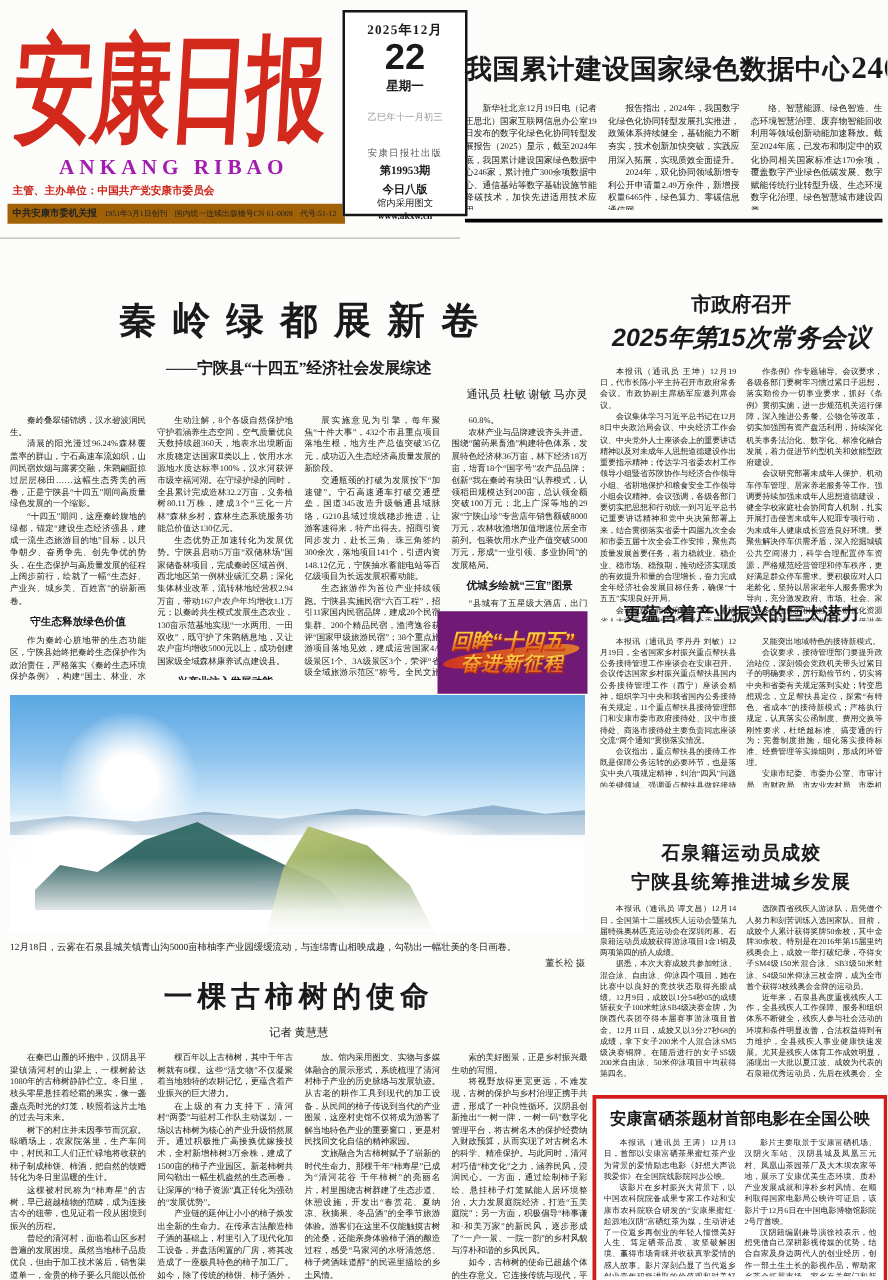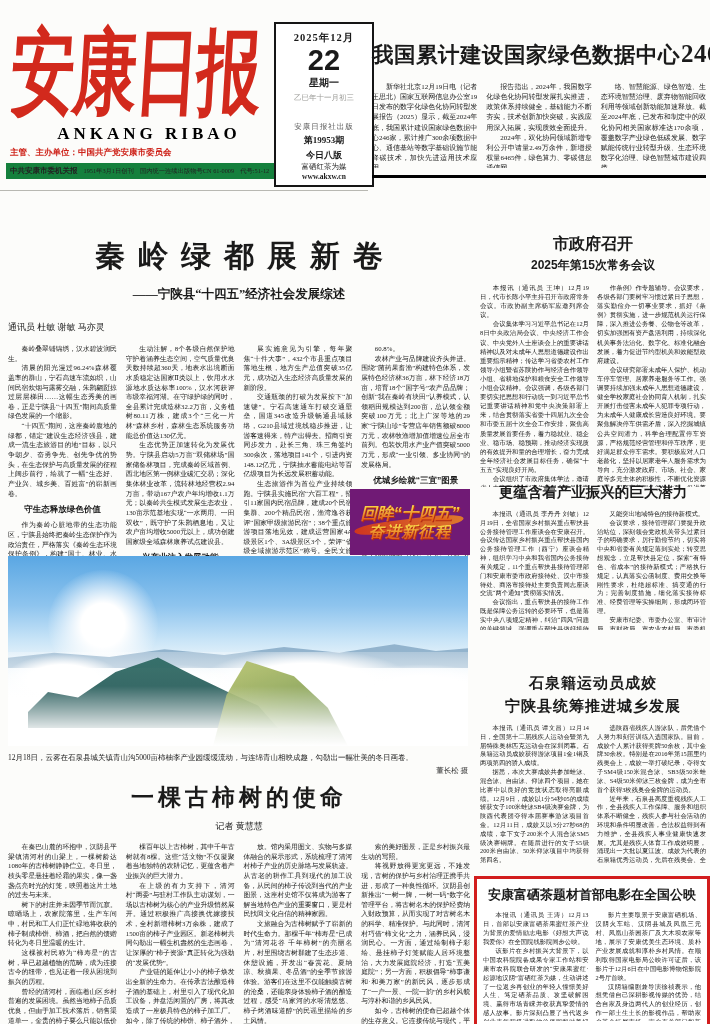--- a/index.html
+++ b/index.html
@@ -3,32 +3,32 @@
 <meta charset="utf-8">
 <style>
   html,body{margin:0;padding:0;}
   .page{position:relative;width:710px;height:1024px;background:#fcfcfa;overflow:hidden;
         font-family:"Liberation Serif","DejaVu Serif",serif;color:#1a1a1a;}
   .abs{position:absolute;}
   
   .logo-cn{left:14px;top:26px;width:256px;font-size:64px;line-height:1;font-weight:bold;
            color:#d2291c;letter-spacing:-2px;transform:scaleY(1.45) skewX(-5deg);
            transform-origin:0 0;white-space:nowrap;font-family:"DejaVu Serif",serif;}
-  .logo-en{left:20px;top:124px;width:258px;text-align:center;color:#000000;font-weight:bold;
+  .logo-en{left:10px;top:124px;width:258px;text-align:center;color:#a21caf;font-weight:bold;
            font-size:17px;letter-spacing:4px;font-family:"Liberation Serif",serif;}
   .logo-sub{left:10px;top:147px;width:258px;text-align:left;color:#ce241b;font-weight:bold;font-size:8.5px;}
-  .mast-strip{left:6px;top:163px;width:262px;background:#15803d;color:#222;font-size:6.3px;
+  .mast-strip{left:6px;top:163px;width:262px;background:#a16207;color:#222;font-size:6.3px;
               padding:3px 4px;display:flex;gap:6px;align-items:center;white-space:nowrap;overflow:hidden;}
   .mast-strip .org{font-weight:bold;font-size:7.5px;}
-  .datebox{left:274px;top:22px;width:90px;height:150px;border:2px solid #151515;background:#fff;
+  .datebox{left:274px;top:8px;width:90px;height:150px;border:2px solid #151515;background:#fff;
            display:flex;flex-direction:column;align-items:center;padding:7px 3px 4px;text-align:center;}
   .db-ym{font-size:10.5px;font-weight:bold;letter-spacing:1px;}
   .db-day{font-size:29px;font-weight:bold;line-height:1.05;font-family:"Liberation Sans",sans-serif;}
   .db-week{font-size:10px;font-weight:bold;margin-top:1px;}
-  .db-lunar{font-size:7.5px;color:#9b9b97;margin-top:3px;}
+  .db-lunar{font-size:7.5px;color:#9b9b97;margin-top:13px;}
   .db-pub{font-size:7.5px;color:#555;margin-top:19px;letter-spacing:1px;}
   .db-issue,.db-pages{font-size:9px;font-weight:bold;margin-top:2px;}
   .db-site{font-size:7.5px;margin-top:auto;}
   .db-url{font-size:7.5px;font-weight:bold;}
   
   .toparticle{left:372px;top:40px;width:334px;}
   .top-headline{font-family:"Liberation Sans","DejaVu Sans",sans-serif;font-weight:800;
                 font-size:21.5px;white-space:nowrap;letter-spacing:0.5px;}
   .top-headline .num{font-family:"Liberation Serif",serif;font-size:25px;font-weight:bold;padding:0 1px;}
   .top-cols{display:flex;gap:9px;margin-top:13px;height:86px;overflow:hidden;}
@@ -49,21 +49,21 @@
   .cols{display:flex;overflow:hidden;}
   .cols .col{flex:1;text-align:justify;}
   .para{margin:0;text-indent:2em;}
   .subhead{font-weight:bold;text-align:center;font-size:8.5px;margin:5px 0;
            font-family:"Liberation Sans",sans-serif;}
   
   .qinling{left:8px;top:236px;width:462px;}
   .q-head{font-family:"Liberation Sans",sans-serif;font-weight:800;font-size:30px;
           text-align:center;letter-spacing:13px;text-indent:13px;}
   .q-sub{font-size:12.5px;font-weight:bold;text-align:center;margin-top:9px;}
-  .q-by{font-size:9px;text-align:left;margin-top:18px;}
+  .q-by{font-size:9px;text-align:right;margin-top:6px;}
   .q-body{gap:9px;margin-top:10px;height:212px;font-size:6.8px;line-height:1.42;}
   
   .badge{left:350px;top:489px;width:120px;height:66px;background:#701a75;display:flex;
          flex-direction:column;align-items:center;justify-content:center;overflow:hidden;}
   .badge .swoosh{position:absolute;left:4px;top:30px;width:110px;height:12px;background:
       linear-gradient(90deg,#e03a10,#f08a20);border-radius:60%/100%;transform:rotate(-7deg);opacity:.85;}
   .badge .b1,.badge .b2{position:relative;font-family:"Liberation Sans",sans-serif;font-weight:900;
       font-style:italic;background:linear-gradient(180deg,#f7cf45 20%,#e4641a 80%);
       -webkit-background-clip:text;background-clip:text;color:transparent;
       filter:drop-shadow(1px 1px 0 #b32a12);line-height:1.1;}
@@ -88,21 +88,21 @@
   .terrace{position:absolute;left:205px;top:105px;width:135px;height:85px;background:
        linear-gradient(160deg,#b9c46b,#7d9a4e 60%,#4f6f3a);clip-path:polygon(25% 0,60% 18%,85% 55%,100% 100%,0 100%,10% 40%);
        filter:blur(.6px);opacity:.9;}
   .mist{position:absolute;left:0;top:130px;width:460px;height:60px;background:
        linear-gradient(180deg,rgba(255,255,255,0),rgba(255,255,255,.85) 70%,#fff);}
   .caption{left:8px;top:752px;width:460px;font-size:7.5px;line-height:1.5;}
   .credit{text-align:right;margin-top:2px;color:#333;}
   
   .gov{left:480px;top:234px;width:226px;}
   .g-h1{font-family:"Liberation Sans",sans-serif;font-weight:800;font-size:16px;text-align:center;}
-  .g-h2{font-family:"Liberation Sans",sans-serif;font-weight:800;font-size:12px;text-align:center;margin-top:2px;}
+  .g-h2{font-family:"Liberation Sans",sans-serif;font-weight:800;font-size:20px;text-align:center;margin-top:2px;font-style:italic;}
   .g-body{gap:8px;margin-top:9px;height:204px;font-size:6.4px;line-height:1.42;}
   .reception{left:480px;top:482px;width:226px;}
   .r-h{font-family:"Liberation Sans",sans-serif;font-weight:800;font-size:14.5px;text-align:center;line-height:1.45;}
   .r-body{gap:8px;margin-top:7px;height:120px;font-size:6.3px;line-height:1.4;}
   .athlete{left:480px;top:672px;width:226px;}
   .a-h{font-family:"Liberation Sans",sans-serif;font-weight:800;font-size:15px;text-align:center;line-height:1.5;letter-spacing:1px;}
   .a-body{gap:8px;margin-top:7px;height:140px;font-size:6.3px;line-height:1.4;}
   .movie{left:474px;top:876px;width:218px;border:3px solid #d21d1d;background:#fff;padding:7px 6px;height:131px;overflow:hidden;}
   .m-h{font-family:"Liberation Sans",sans-serif;font-weight:800;font-size:13px;text-align:center;white-space:nowrap;}
   .m-body{gap:7px;margin-top:7px;font-size:6.3px;line-height:1.42;height:110px;}
@@ -128,21 +128,21 @@
   </div>
 
   <div class="abs datebox">
     <div class="db-ym">2025年12月</div>
     <div class="db-day">22</div>
     <div class="db-week">星期一</div>
     <div class="db-lunar">乙巳年十一月初三</div>
     <div class="db-pub">安康日报社出版</div>
     <div class="db-issue">第19953期</div>
     <div class="db-pages">今日八版</div>
-    <div class="db-site">富硒红茶为媒</div>
+    <div class="db-site">馆内采用图文</div>
     <div class="db-url">www.akxw.cn</div>
   </div>
 
   <div class="abs toparticle">
     <div class="top-headline">
       <span>我国累计建设国家绿色数据中心</span><span class="num">246</span>
     </div>
     <div class="top-cols cols" style="font-size:7px;line-height:1.45;">
       <div class="col">
           <p class="para">新华社北京12月19日电（记者王思北）国家互联网信息办公室19日发布的数字化绿色化协同转型发展报告（2025）显示，截至2024年底，我国累计建设国家绿色数据中心246家，累计推广300余项数据中心、通信基站等数字基础设施节能降碳技术，加快先进适用技术应用。</p>

